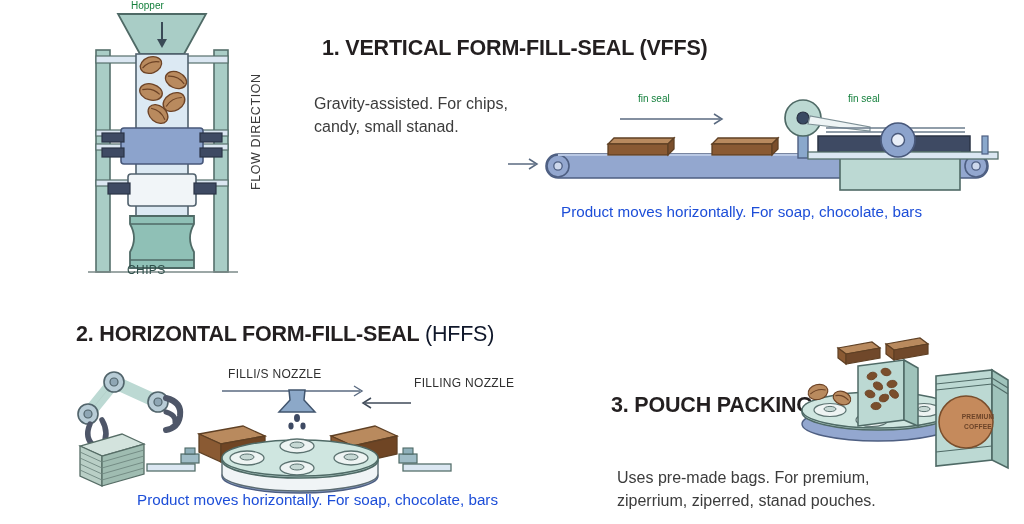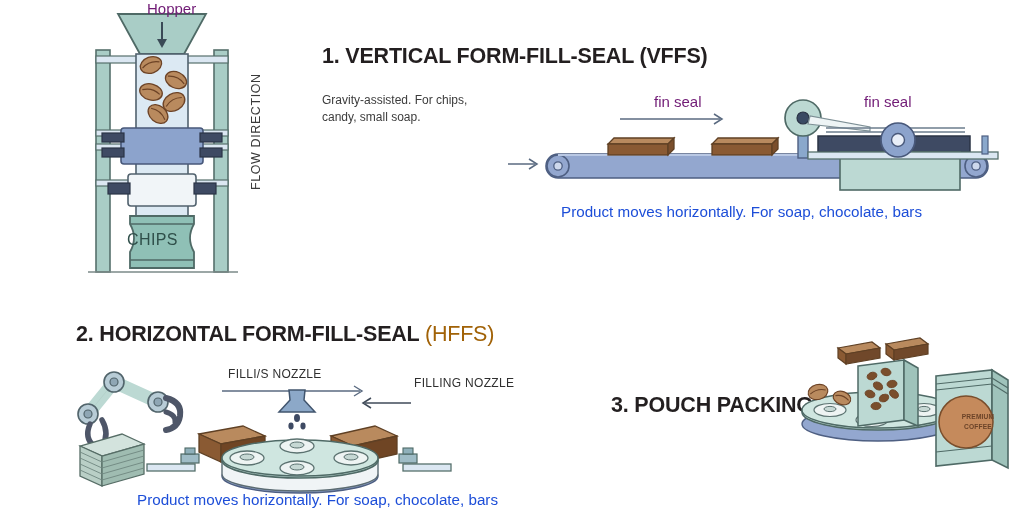--- a/index.html
+++ b/index.html
@@ -12,39 +12,39 @@
     position:relative;
   }
   .stage{position:absolute;left:0;top:0;width:1024px;height:524px;}
   .abs{position:absolute;}
 
   
   .sec-title{
     font-size:21.5px;font-weight:bold;letter-spacing:-0.2px;
     color:#231f20;white-space:nowrap;
   }
-  .sec-title .light{font-weight:normal;color:#a16207;}
+  .sec-title .light{font-weight:normal;color:#0f172a;}
   .body-text{
-    font-size:12px;line-height:1.45;color:#3c3c3c;margin-left:8px;
+    font-size:16px;line-height:1.45;color:#3c3c3c;
   }
   .caption{
     font-size:15.2px;color:#1d4ed8;white-space:nowrap;
   }
   .small-label{
-    font-size:15px;color:#701a75;white-space:nowrap;margin-left:16px;
+    font-size:10px;color:#15803d;white-space:nowrap;
   }
   .caps-label{
     font-size:12px;color:#2f2f2f;letter-spacing:0.3px;white-space:nowrap;
   }
   .vert-label{
     font-size:12.5px;color:#3a3a3a;letter-spacing:0.6px;white-space:nowrap;
     transform:rotate(-90deg);transform-origin:left top;
   }
   .chips-text{
-    font-size:16px;color:#2f4f4a;letter-spacing:0.4px;font-weight:500;
+    font-size:12px;color:#2f4f4a;letter-spacing:0.4px;font-weight:500;margin-top:32px;
   }
   .bag-text{
     font-size:6.6px;color:#6b4328;letter-spacing:0.2px;text-align:center;
     line-height:1.5;font-weight:bold;
   }
   svg{display:block;overflow:visible;}
 </style>
 </head>
 <body>
 
@@ -108,28 +108,28 @@
       <line x1="44" y1="258" x2="108" y2="258" stroke="#4f6a66" stroke-width="1.4"></line>
     </svg>
   </div>
 
   <div class="abs chips-text" style="left:127px;top:231px;">CHIPS</div>
 
   <div class="abs small-label" style="left:131px;top:0px;">Hopper</div>
 
   <div class="abs vert-label" style="left:249px;top:190px;">FLOW DIRECTION</div>
 
-  <div class="abs sec-title" style="left:322px;top:44px;">
+  <div class="abs sec-title" style="left:322px;top:36px;">
     <span>1.</span>
     <span>VERTICAL FORM-FILL-SEAL (VFFS)</span>
   </div>
 
   <div class="abs body-text" style="left:314px;top:92px;width:230px;">
     <div>Gravity-assisted. For chips,</div>
-    <div>candy, small soap.</div>
+    <div>candy, small stanad.</div>
   </div>
 
   <div class="abs small-label" style="left:638px;top:93px;">fin seal</div>
   <div class="abs" style="left:620px;top:112px;">
     <svg width="110" height="14" viewBox="0 0 110 14">
       <line x1="0" y1="7" x2="100" y2="7" stroke="#5a6a80" stroke-width="1.5"></line>
       <polyline points="94,2 102,7 94,12" fill="none" stroke="#5a6a80" stroke-width="1.5"></polyline>
     </svg>
   </div>
   <div class="abs small-label" style="left:848px;top:93px;">fin seal</div>
@@ -306,20 +306,22 @@
   <div class="abs caption" style="left:137px;top:491px;">Product moves horizontally. For soap, chocolate, bars</div>
 
   <div class="abs sec-title" style="left:611px;top:392px;line-height:1.28;">
     <div>
       <span>3.</span>
       <span>POUCH PACKING</span>
     </div>
   </div>
 
   <div class="abs body-text" style="left:617px;top:466px;width:320px;">
+    <div>Uses pre-made bags. For premium,</div>
+    <div>ziperrium, ziperred, stanad pouches.</div>
   </div>
 
   <div class="abs" style="left:786px;top:332px;">
     <svg width="238" height="140" viewBox="0 0 238 140">
 
       <g>
         <polygon points="52,16 86,10 94,16 60,22" fill="#b98a5e" stroke="#5f4024" stroke-width="1.2"></polygon>
         <polygon points="52,16 60,22 60,32 52,26" fill="#8a5a33" stroke="#5f4024" stroke-width="1.2"></polygon>
         <polygon points="60,22 94,16 94,26 60,32" fill="#70482a" stroke="#5f4024" stroke-width="1.2"></polygon>
       </g>

